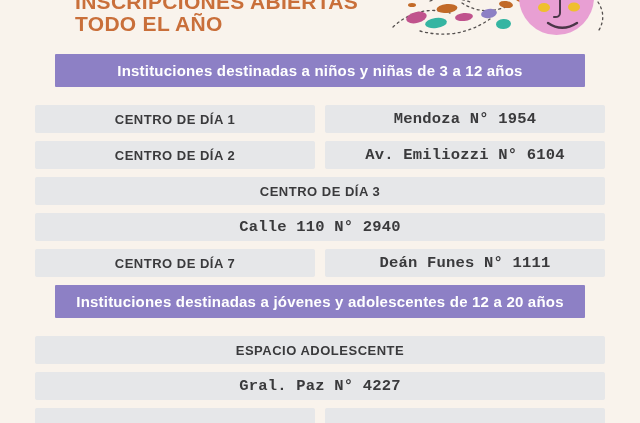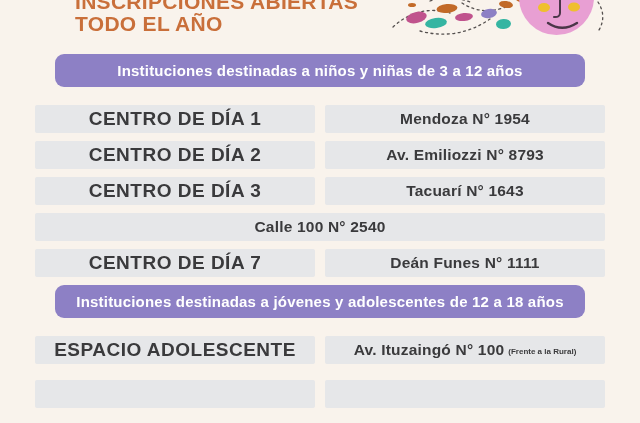--- a/index.html
+++ b/index.html
@@ -16,33 +16,33 @@
   .title{
     position:absolute; top:-9px; left:75px;
     color:var(--orange); font-weight:bold; font-size:21px; line-height:22px;
     letter-spacing:.3px; white-space:nowrap;
   }
   .illustration{ position:absolute; top:0; right:0; display:block; }
   .section:first-child{ margin-top:54px; }
   .section + .section{ margin-top:7px; }
   .banner{
     width:530px; height:33px; margin:8px auto 18px; background:var(--purple);
-    border-radius:9px; display:flex; align-items:center; justify-content:center;
+    border-radius:1px; display:flex; align-items:center; justify-content:center;
     color:#fff; font-weight:bold; font-size:15px; letter-spacing:.2px;
     white-space:nowrap;
   }
   .rows{ width:570px; margin:0 auto; }
   .row{ display:flex; gap:10px; margin-bottom:8px; }
   .cell{
     flex:1; height:28px; background:var(--cell); border-radius:2px;
     display:flex; align-items:center; justify-content:center;
     color:var(--ink); font-weight:bold; white-space:nowrap;
   }
-  .name-cell{ font-size:19px; letter-spacing:.5px; }
-  .addr-cell{ font-size:15.5px; letter-spacing:.2px; }
+  .name-cell{ font-size:13px; letter-spacing:.5px; }
+  .addr-cell{ font-size:15.5px; letter-spacing:.2px;font-family:Liberation Mono, monospace; }
   .note{ font-size:8px; margin-left:4px; padding-top:3px; letter-spacing:0; }
 </style>
 </head>
 <body>
 
 <div class="page">
 
   <div class="title">
     <div>INSCRIPCIONES ABIERTAS</div>
     <div>TODO EL AÑO</div>
@@ -90,70 +90,66 @@
       <span>Mendoza N° 1954</span>
 
     </div>
   </div>
 
   <div class="row">
     <div class="cell name-cell">
       <span>CENTRO DE DÍA 2</span>
     </div>
     <div class="cell addr-cell">
-      <span>Av. Emiliozzi N° 8793</span>
+      <span>Av. Emiliozzi N° 6104</span>
 
     </div>
   </div>
 
   <div class="row">
     <div class="cell name-cell">
       <span>CENTRO DE DÍA 3</span>
     </div>
-    <div class="cell addr-cell">
-      <span>Tacuarí N° 1643</span>
-
-    </div>
   </div>
 
   <div class="row">
     <div class="cell addr-cell">
-      <span>Calle 100 N° 2540</span>
+      <span>Calle 110 N° 2940</span>
 
     </div>
   </div>
 
   <div class="row">
     <div class="cell name-cell">
       <span>CENTRO DE DÍA 7</span>
     </div>
     <div class="cell addr-cell">
       <span>Deán Funes N° 1111</span>
 
     </div>
   </div>
 </div>
   </section>
 
   <section class="section">
     <div class="banner">
-      <span>Instituciones destinadas a jóvenes y adolescentes de 12 a 18 años</span>
+      <span>Instituciones destinadas a jóvenes y adolescentes de 12 a 20 años</span>
     </div>
     <div class="rows">
   <div class="row">
     <div class="cell name-cell">
       <span>ESPACIO ADOLESCENTE</span>
     </div>
-    <div class="cell addr-cell">
-      <span>Av. Ituzaingó N° 100</span>
-      <span class="note">(Frente a la Rural)</span>
-    </div>
   </div>
 
   <div class="row">
+    <div class="cell addr-cell">
+      <span>Gral. Paz N° 4227</span>
+
+    </div>
   </div>
 
   <div class="row">
     <div class="cell name-cell">
       <span></span>
     </div>
     <div class="cell addr-cell">
       <span></span>
 
     </div>

